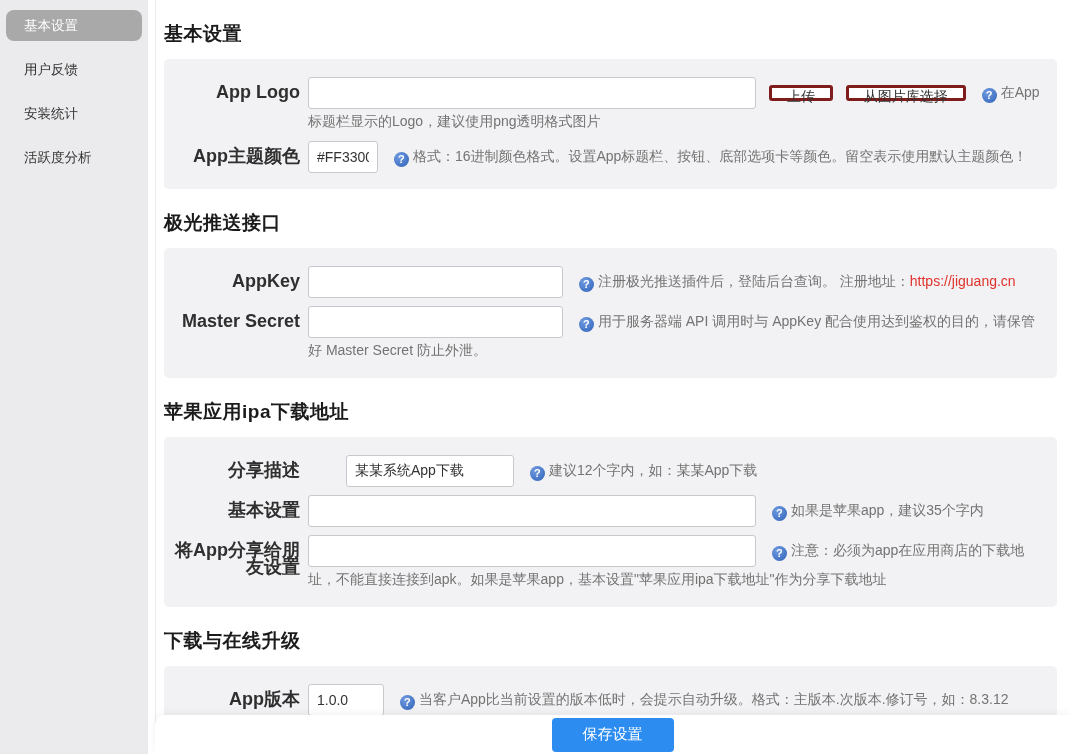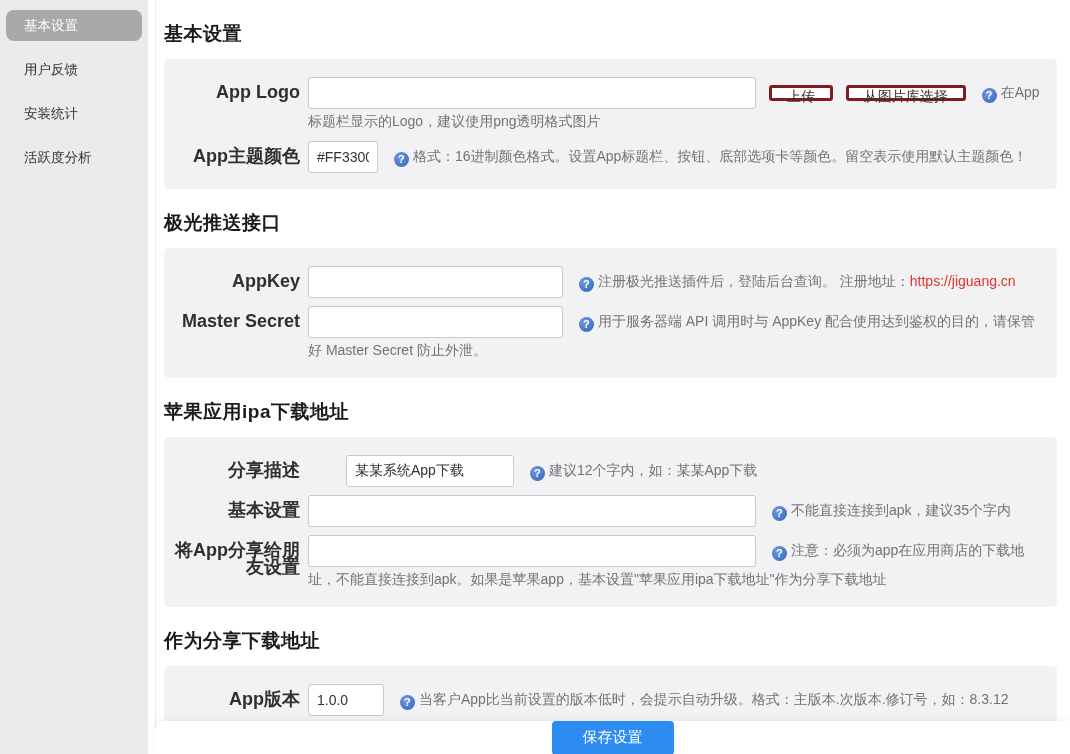--- a/index.html
+++ b/index.html
@@ -68,21 +68,21 @@
   .qicon {
     display:inline-block; width:15px; height:15px; border-radius:50%;
     background:radial-gradient(circle at 35% 30%, #6f9ae0, #2f62b8);
     color:#fff; font-size:11px; line-height:15px; text-align:center;
     font-weight:bold; vertical-align:-2px; margin:0 4px 0 12px;
   }
   a.redlink { color:#e0322b; text-decoration:none; }
 
   
   .savebar {
-    position:fixed; left:155px; right:0; bottom:0; height:33px;
+    position:fixed; left:155px; right:0; bottom:0; height:39px;
     background:#ffffff; border-top-left-radius:10px;
     box-shadow:0 -2px 8px rgba(0,0,0,0.05);
     display:flex; align-items:center; justify-content:center;
   }
   .savebtn {
     width:122px; height:34px; background:#2d8cf0; color:#fff;
     border:none; border-radius:4px; font-size:15px; cursor:pointer;
     font-family:"Liberation Sans","DejaVu Sans",sans-serif;
   }
 </style>
@@ -142,33 +142,33 @@
       <div class="flabel">分享描述</div>
       <div class="fcontent">
         <input class="ctl w-sm2" value="某某系统App下载" style="">
         <span class="qicon">?</span><span class="help">建议12个字内，如：某某App下载</span>
       </div>
     </div>
     <div class="frow">
       <div class="flabel">基本设置</div>
       <div class="fcontent">
         <input class="ctl w-lg" value="" style="">
-        <span class="qicon">?</span><span class="help">不能直接连接到apk，建议35个字内</span>
+        <span class="qicon">?</span><span class="help">如果是苹果app，建议35个字内</span>
       </div>
     </div>
     <div class="frow">
       <div class="flabel">将App分享给朋友设置</div>
       <div class="fcontent">
         <input class="ctl w-lg" value="" style="">
         <span class="qicon">?</span><span class="help">注意：必须为app在应用商店的下载地址，不能直接连接到apk。如果是苹果app，基本设置"苹果应用ipa下载地址"作为分享下载地址</span>
       </div>
     </div>
   </div>
 
-  <div class="section-title">作为分享下载地址</div>
+  <div class="section-title">下载与在线升级</div>
   <div class="panel" style="min-height:140px;">
     <div class="frow">
       <div class="flabel">App版本</div>
       <div class="fcontent">
         <input class="ctl w-xxs" value="1.0.0" style="">
         <span class="qicon">?</span><span class="help">当客户App比当前设置的版本低时，会提示自动升级。格式：主版本.次版本.修订号，如：8.3.12</span>
       </div>
     </div>
     <div class="frow" style="margin-top:16px;">
       <div class="flabel"></div>

